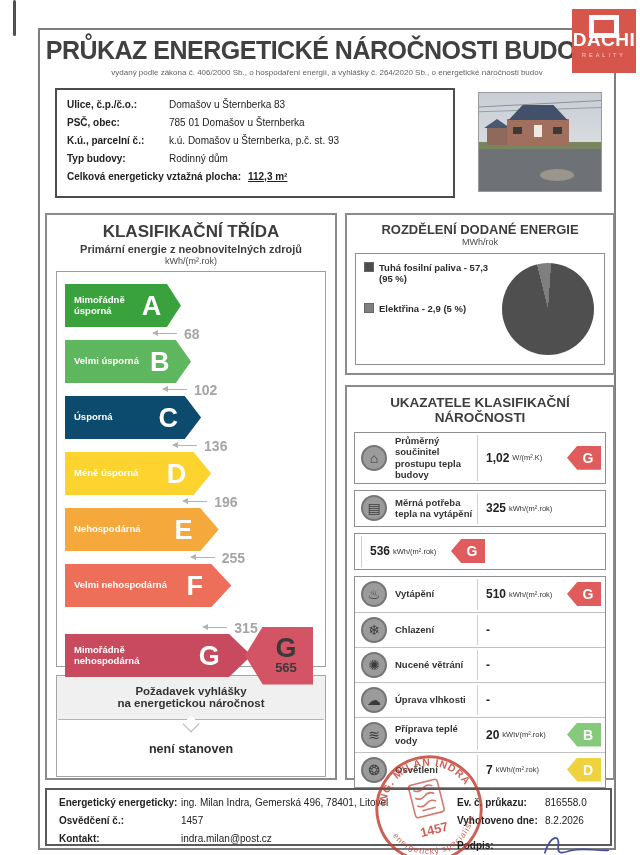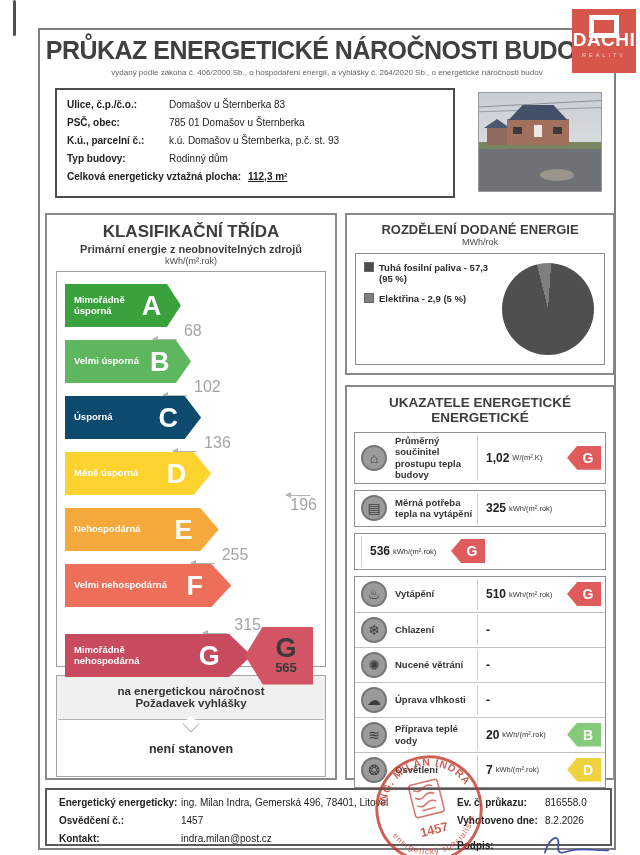--- a/index.html
+++ b/index.html
@@ -61,21 +61,21 @@
   #class-title { text-align:center; font-size:17px; font-weight:bold; color:#3d3d3d; margin-top:7px; }
   #class-sub   { text-align:center; font-size:11px; font-weight:bold; color:#3d3d3d; margin-top:1px; }
   #class-unit  { text-align:center; font-size:9px; color:#4a4a4a; margin-top:1px; }
   #scale-box { margin:5px 9px 0 9px; border:1.5px solid #9e9e9e; padding:12px 8px 8px 8px; height:396px; }
   .band-row { height:43px; position:relative; }
   .band { height:100%; position:relative; clip-path:polygon(0 0, 88% 0, 100% 50%, 88% 100%, 0 100%);
     display:flex; align-items:center; }
   .band-label { color:#fff; font-weight:bold; font-size:9.5px; line-height:1.15; padding-left:9px; width:62%; }
   .band-letter { position:absolute; right:17%; top:50%; transform:translateY(-50%);
     color:#fff; font-weight:bold; font-size:27px; }
-  .thr-row { height:13px; display:flex; align-items:flex-end; font-size:16px; font-weight:normal; color:#a5a5a5; }
+  .thr-row { height:13px; display:flex; align-items:center; font-size:14px; font-weight:bold; color:#a5a5a5; }
   .thr-line { display:inline-block; width:24px; border-top:1.6px solid #b3b3b3; position:relative; margin-right:7px; }
   .thr-line::before { content:''; position:absolute; left:-1px; top:-4px;
     border-top:3.5px solid transparent; border-bottom:3.5px solid transparent; border-right:6px solid #b3b3b3; }
   #marker { position:absolute; right:4px; top:50%; transform:translateY(-50%); width:68px; height:58px;
     clip-path:polygon(0 50%, 26% 0, 100% 0, 100% 100%, 26% 100%);
     display:flex; flex-direction:column; align-items:center; justify-content:center; padding-left:14px; }
   #marker .mk-letter { font-size:27px; font-weight:bold; color:#3a3a3a; line-height:0.9; }
   #marker .mk-value  { font-size:13px; font-weight:bold; color:#3a3a3a; }
 
   #req-box { margin:8px 9px 0 9px; border:1.5px solid #a5a5a5; height:102px; }
@@ -83,21 +83,21 @@
     padding:9px 0 10px 0; }
   #req-div { position:relative; border-top:1.5px solid #b5b5b5; margin:0 1px; }
   #req-div .notch { position:absolute; left:50%; top:-2px; width:12px; height:12px; background:#fff;
     border-right:1.5px solid #b5b5b5; border-bottom:1.5px solid #b5b5b5; transform:translateX(-50%) rotate(45deg); }
   #req-val { text-align:center; font-weight:bold; font-size:12.5px; color:#2e2e2e; margin-top:22px; }
 
   
   #pie-title { text-align:center; font-size:13px; font-weight:bold; color:#3d3d3d; margin-top:7px; }
   #pie-unit  { text-align:center; font-size:9px; color:#4a4a4a; margin-top:0px; }
   #pie-inner { margin:6px 8px 0 8px; border:1.5px solid #8f8f8f; height:112px; display:flex; padding:8px; }
-  .legend { display:flex; flex-direction:column; gap:9px; }
+  .legend { display:flex; flex-direction:column; gap:19px; }
   .legend-item { display:flex; align-items:flex-start; gap:5px; font-size:9.5px; font-weight:bold; color:#2c2c2c; }
   .legend-swatch { width:10px; height:10px; flex:none; margin-top:0px; border:1px solid #666; }
   #pie { width:92px; height:92px; border-radius:50%; margin-left:auto; margin-right:2px; align-self:center; flex:none; }
 
   
   #ind-title { text-align:center; font-size:13.5px; font-weight:bold; color:#3d3d3d; margin:3px 0 7px 0; }
   .ind-group { border:1.5px solid #8f8f8f; margin-bottom:6px; }
   .ind-row { display:flex; align-items:center; min-height:35px; padding:2px 4px 2px 6px; background:#fff; }
   .ind-group .ind-row + .ind-row { border-top:1px solid #c2c2c2; }
   .ind-icon { width:26px; height:26px; border-radius:50%; background:#9b9b9b; border:2px solid #757575;
@@ -218,21 +218,21 @@
         <span class="thr-line"></span>
         <span>136</span>
       </div>
 
     <div class="band-row">
       <div class="band" style="width: 58%; background: rgb(253, 211, 47);">
         <span class="band-label" style="color: rgb(255, 255, 255);">Méně úsporná</span>
         <span class="band-letter">D</span>
       </div>
     </div>
-    <div class="thr-row" style="margin-left: calc(58% - 28px); flex-direction: column;">
+    <div class="thr-row" style="margin-left: calc(58% - 28px);">
         <span class="thr-line"></span>
         <span>196</span>
       </div>
 
     <div class="band-row">
       <div class="band" style="width: 61%; background: rgb(245, 168, 60);">
         <span class="band-label">Nehospodárná</span>
         <span class="band-letter">E</span>
       </div>
     </div>
@@ -259,22 +259,22 @@
       </div>
       <div id="marker" style="background: rgb(211, 85, 101);">
         <span class="mk-letter">G</span>
         <span class="mk-value">565</span>
       </div>
     </div>
   </div>
 
   <div id="req-box">
     <div id="req-head">
+      <div>Požadavek vyhlášky</div>
       <div>na energetickou náročnost</div>
-      <div>Požadavek vyhlášky</div>
     </div>
     <div id="req-div">
         <span class="notch"></span>
       </div>
     <div id="req-val">není stanoven</div>
   </div>
 </div>
 
 <div class="panel" id="pie-panel">
   <div id="pie-title">ROZDĚLENÍ DODANÉ ENERGIE</div>
@@ -288,21 +288,21 @@
       <div class="legend-item">
         <span class="legend-swatch" style="background: rgb(127, 127, 127);"></span>
         <span>Elektřina - 2,9 (5 %)</span>
       </div>
     </div>
     <div id="pie" style="background: conic-gradient(from -14deg, rgb(127, 127, 127) 0deg, rgb(127, 127, 127) 18deg, rgb(79, 79, 79) 18deg, rgb(79, 79, 79) 360deg);"></div>
   </div>
 </div>
 
 <div class="panel" id="ind-panel">
-  <div id="ind-title">UKAZATELE ENERGETICKÉ ENERGETICKÉ</div>
+  <div id="ind-title">UKAZATELE KLASIFIKAČNÍ NÁROČNOSTI</div>
 
   <div class="ind-group">
     <div class="ind-row">
       <span class="ind-icon">
           <span>⌂</span>
         </span>
       <span class="ind-label">Průměrný součinitel prostupu tepla budovy</span>
       <span class="ind-val">
           <b>1,02</b>
           <small>W/(m².K)</small>

